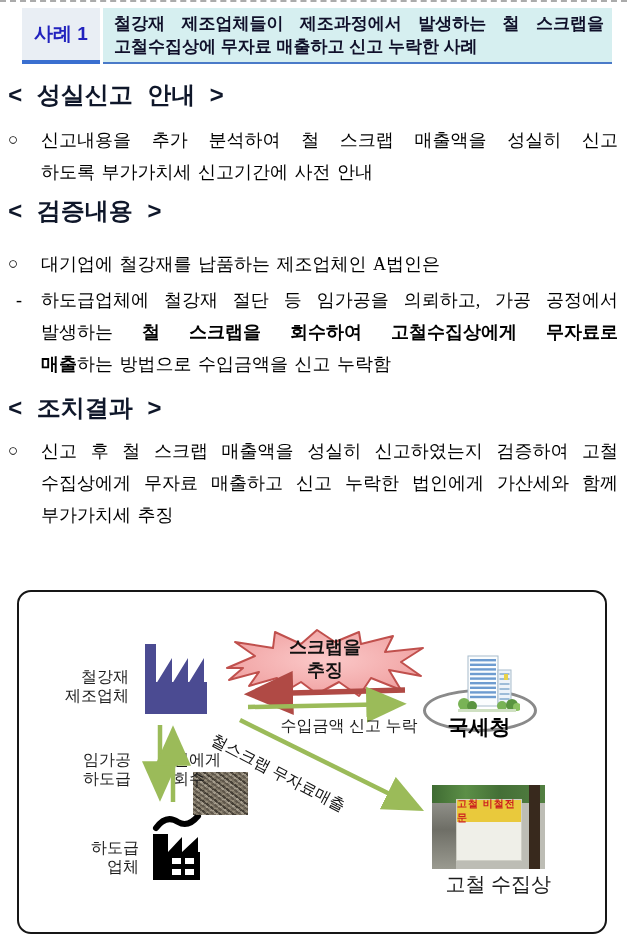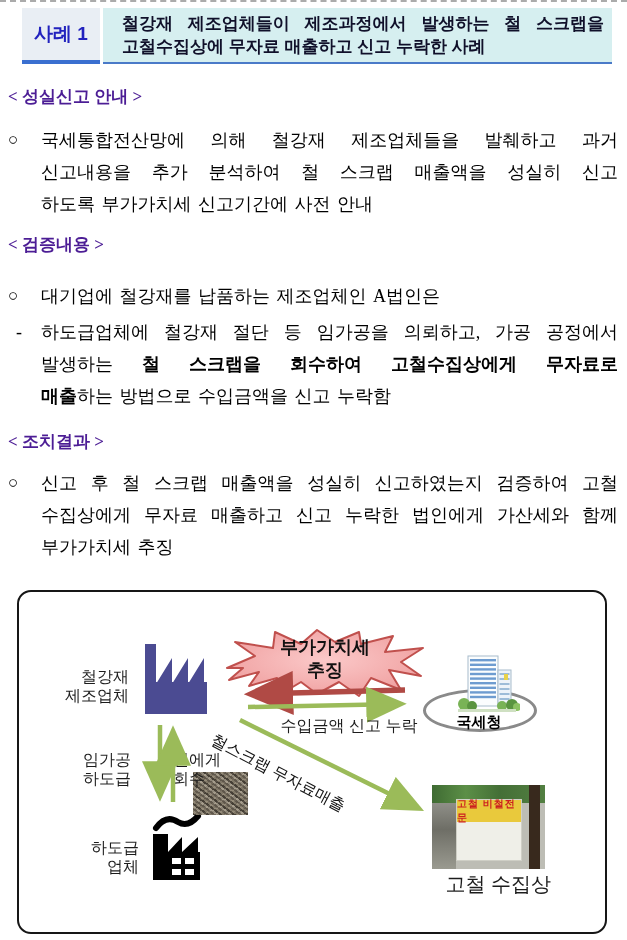--- a/index.html
+++ b/index.html
@@ -11,30 +11,30 @@
   
   .header { display:flex; gap:3px; margin:6px 15px 0 22px; }
   .badge {
     width:78px; background:#E9EEF4; border-bottom:4px solid #3A6FD0;
     display:flex; align-items:center; justify-content:center;
     font-family:"Liberation Sans", sans-serif; font-weight:bold;
     font-size:19px; color:#2222BE;
   }
   .titlebox {
     flex:1; background:#D6EFF0; border-bottom:2px solid #4A7AC8;
-    padding:4px 8px 4px 19px;
+    padding:4px 8px 4px 11px;
     font-family:"Liberation Sans", sans-serif; font-weight:bold;
     font-size:17px; line-height:23px; color:#10102A;
   }
   .tline { display:block; }
   .tline.jl { text-align:justify; text-align-last:justify; }
   
   .sect {
-    margin-left:8px; font-family:Liberation Serif, serif;
-    font-weight:bold; font-size:17px; line-height:26px; color:#4c1d95;
+    margin-left:8px; font-family:Liberation Mono, monospace;
+    font-weight:bold; font-size:24px; line-height:26px; color:#0f172a;
   }
   .para {
     position:relative; margin:12px 9px 0 8px; padding-left:33px;
     font-size:18px; line-height:32px; color:#000;
   }
   .bullet { position:absolute; left:0; top:0; width:26px; font-size:17px; }
   .para.dash .bullet { left:8px; font-size:18px; }
   .line { text-align:left; word-spacing:2px; }
   .line.jl { text-align:justify; text-align-last:justify; }
   .b { font-weight:bold; }
@@ -54,21 +54,21 @@
     font-weight:bold; font-size:18px; line-height:23px; color:#111;
   }
   .maker-svg { left:124px; top:52px; width:64px; height:70px; z-index:2; }
   .maker-label { left:28px; top:75px; width:82px; text-align:right; }
   .nts-ellipse {
     left:404px; top:97px; width:114px; height:43px; z-index:1;
     border:3px solid #8A8A8A; border-radius:50%; background:#fff; box-sizing:border-box;
   }
   .nts-building { left:433px; top:62px; width:68px; height:58px; z-index:2; }
   .nts-label { left:410px; top:121px; width:100px; text-align:center; z-index:6;
-    font-weight:bold; font-size:15px; color:#000; }
+    font-weight:bold; font-size:21px; color:#000; }
   .omission-label { left:260px; top:124px; width:140px; text-align:center; z-index:6; font-size:16px; }
   .outsrc-label { left:60px; top:158px; width:52px; text-align:right; }
   .recov-label { left:138px; top:158px; width:64px; text-align:center; }
   .diag-label {
     left:198px; top:138px; width:175px; font-size:16px; color:#111; z-index:6;
     transform:rotate(27.5deg); transform-origin:0 0;
   }
   .sub-svg { left:133px; top:220px; width:50px; height:68px; }
   .sub-label { left:68px; top:246px; width:52px; text-align:right; }
   .photo-scrap {
@@ -98,21 +98,20 @@
     <div class="badge">사례 1</div>
     <div class="titlebox">
       <span class="tline jl">철강재 제조업체들이 제조과정에서 발생하는 철 스크랩을</span>
       <span class="tline">고철수집상에 무자료 매출하고 신고 누락한 사례</span>
     </div>
   </div>
 
   <div class="sect" style="margin-top:20px">&lt; 성실신고 안내 &gt;</div>
   <div class="para" style="margin-top:14px">
     <span class="bullet">○</span>
-    <div class="line jl"><span>국세통합전산망에 의해 철강재 제조업체들을 발췌하고 과거</span></div>
     <div class="line jl"><span>신고내용을 추가 분석하여 철 스크랩 매출액을 성실히 신고</span></div>
     <div class="line"><span>하도록 부가가치세 신고기간에 사전 안내</span></div>
   </div>
 
   <div class="sect" style="margin-top:12px">&lt; 검증내용 &gt;</div>
   <div class="para" style="margin-top:22px">
     <span class="bullet">○</span>
     <div class="line"><span>대기업에 철강재를 납품하는 제조업체인 A법인은</span></div>
   </div>
   <div class="para dash" style="margin-top:4px">
@@ -167,21 +166,21 @@
 
     <svg class="d star-svg" viewBox="0 0 200 70">
       <defs>
         <radialGradient id="sg" cx="50%" cy="45%" r="65%">
           <stop offset="0%" stop-color="#FBC9C9"></stop>
             <stop offset="100%" stop-color="#EE9B9B"></stop>
         </radialGradient>
       </defs>
       <path d="M2,40 L30,28 L10,14 L48,20 L50,4 L76,16 L92,2 L110,14 L134,4 L136,16 L168,8 L160,24 L198,20 L176,34 L196,48 L164,42 L176,62 L146,50 L134,68 L114,54 L92,66 L76,54 L56,66 L52,50 L24,58 L34,44 L4,52 L18,40 Z" fill="url(#sg)" stroke="#C0504D" stroke-width="2" stroke-linejoin="round"></path>
     </svg>
-    <div class="d star-text prelabel">부가가치세
+    <div class="d star-text prelabel">스크랩을
 추징</div>
 
     <svg class="d maker-svg" viewBox="0 0 64 70">
       <g fill="#4B4B92">
         <rect x="2" y="0" width="11" height="40"></rect>
         <path d="M13,40 L29,14 L29,40 Z M29,40 L45,14 L45,40 Z M45,40 L61,14 L61,40 Z"></path>
         <rect x="2" y="38" width="62" height="32"></rect>
       </g>
     </svg>
     <div class="d maker-label prelabel lab">철강재

